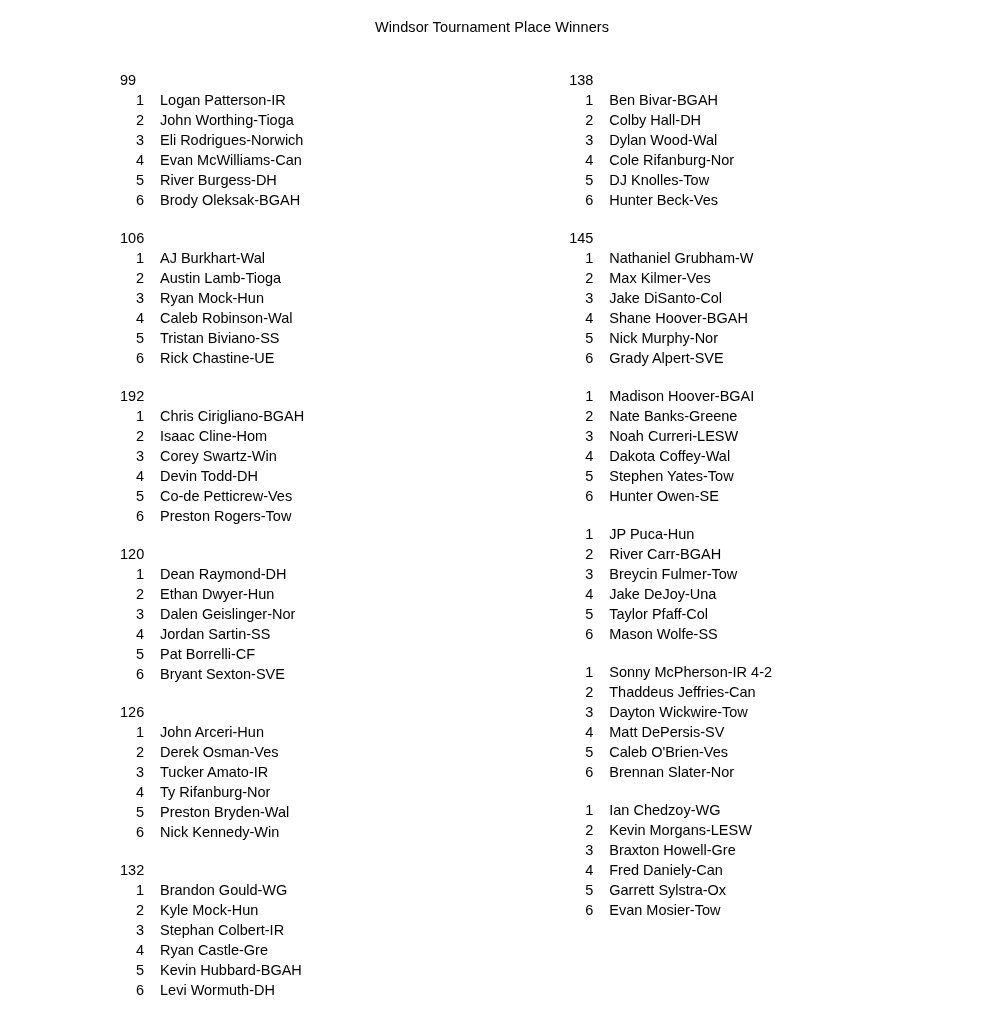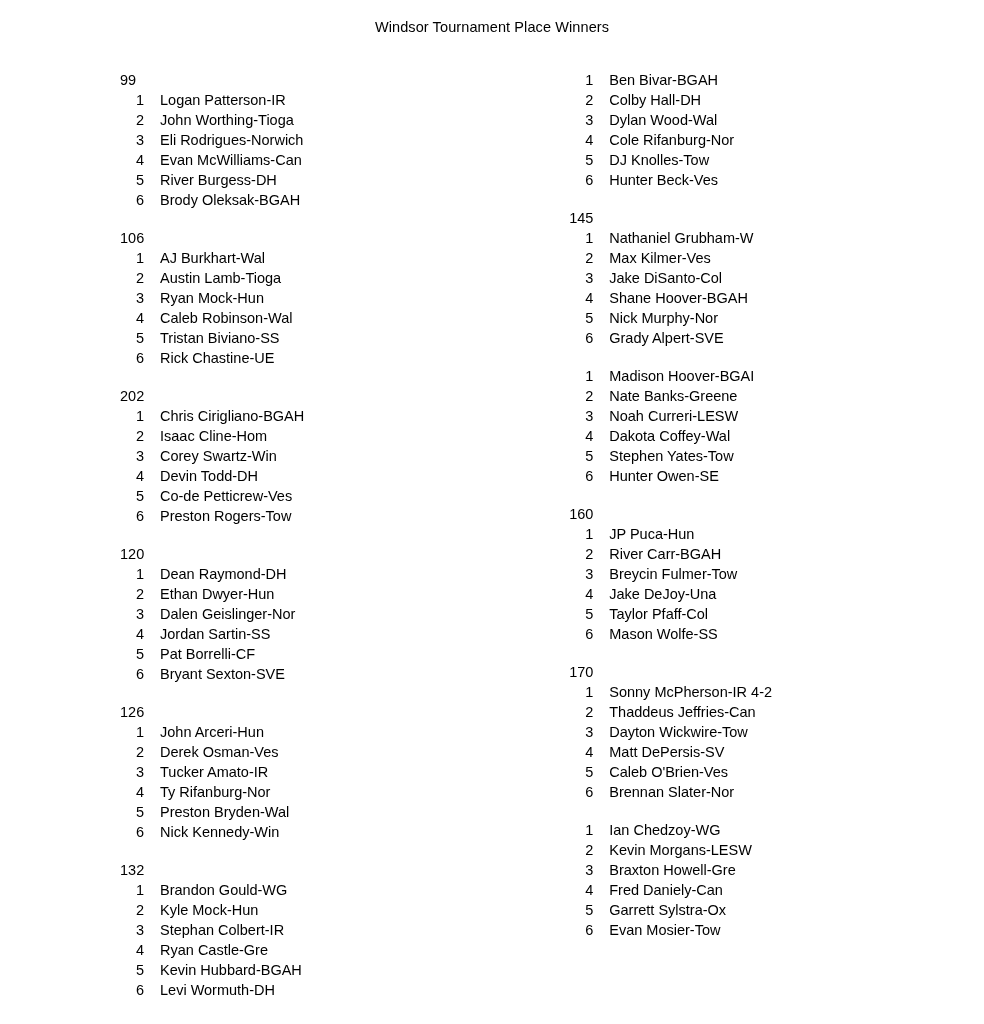--- a/index.html
+++ b/index.html
@@ -135,21 +135,21 @@
               <span class="place-number">5</span>
               <span class="place-name">Tristan Biviano-SS</span>
             </li>
             <li class="place-row">
               <span class="place-number">6</span>
               <span class="place-name">Rick Chastine-UE</span>
             </li>
           </ul>
         </div>
         <div class="weight-group">
-          <div class="weight-label">202</div>
+          <div class="weight-label">192</div>
           <ul class="place-list">
             <li class="place-row">
               <span class="place-number">1</span>
               <span class="place-name">Chris Cirigliano-BGAH</span>
             </li>
             <li class="place-row">
               <span class="place-number">2</span>
               <span class="place-name">Isaac Cline-Hom</span>
             </li>
             <li class="place-row">
@@ -253,20 +253,21 @@
             </li>
             <li class="place-row">
               <span class="place-number">6</span>
               <span class="place-name">Levi Wormuth-DH</span>
             </li>
           </ul>
         </div>
       </div>
       <div class="column column-2">
         <div class="weight-group">
+          <div class="weight-label">138</div>
           <ul class="place-list">
             <li class="place-row">
               <span class="place-number">1</span>
               <span class="place-name">Ben Bivar-BGAH</span>
             </li>
             <li class="place-row">
               <span class="place-number">2</span>
               <span class="place-name">Colby Hall-DH</span>
             </li>
             <li class="place-row">
@@ -338,21 +339,20 @@
               <span class="place-number">5</span>
               <span class="place-name">Stephen Yates-Tow</span>
             </li>
             <li class="place-row">
               <span class="place-number">6</span>
               <span class="place-name">Hunter Owen-SE</span>
             </li>
           </ul>
         </div>
         <div class="weight-group">
-          <div class="weight-label">160</div>
           <ul class="place-list">
             <li class="place-row">
               <span class="place-number">1</span>
               <span class="place-name">JP Puca-Hun</span>
             </li>
             <li class="place-row">
               <span class="place-number">2</span>
               <span class="place-name">River Carr-BGAH</span>
             </li>
             <li class="place-row">
@@ -367,21 +367,20 @@
               <span class="place-number">5</span>
               <span class="place-name">Taylor Pfaff-Col</span>
             </li>
             <li class="place-row">
               <span class="place-number">6</span>
               <span class="place-name">Mason Wolfe-SS</span>
             </li>
           </ul>
         </div>
         <div class="weight-group">
-          <div class="weight-label">170</div>
           <ul class="place-list">
             <li class="place-row">
               <span class="place-number">1</span>
               <span class="place-name">Sonny McPherson-IR 4-2</span>
             </li>
             <li class="place-row">
               <span class="place-number">2</span>
               <span class="place-name">Thaddeus Jeffries-Can</span>
             </li>
             <li class="place-row">

